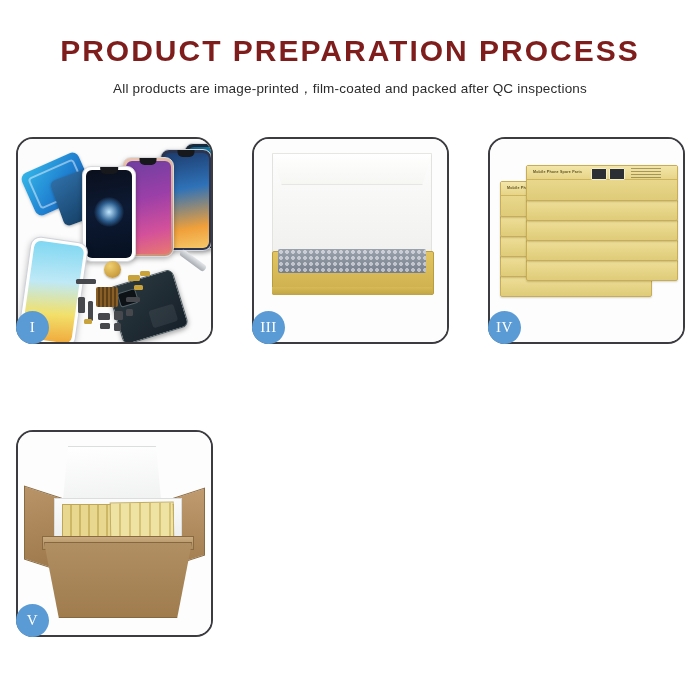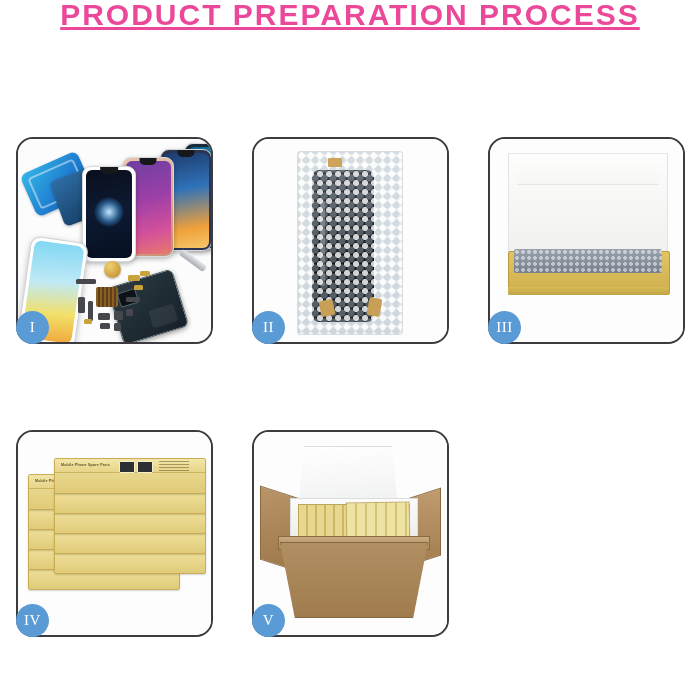--- a/index.html
+++ b/index.html
@@ -6,24 +6,23 @@
   body{
     width:700px;height:700px;background:#ffffff;
     font-family:"Liberation Sans", sans-serif;
     overflow:hidden;position:relative;
   }
   .page{width:700px;height:700px;position:relative;}
 
   
   .header{position:absolute;left:0;top:0;width:700px;text-align:center;}
   .title{
-    font-size:30px;letter-spacing:2.0px;color:#ec4899;
-    font-weight:700;line-height:1;
+    font-size:30px;letter-spacing:2.0px;color:#7f1d1d;
+    font-weight:700;margin-top:36px;line-height:1;
     font-family:"Liberation Sans", sans-serif;
-    text-decoration:underline;
   }
   .subtitle{
     font-size:13.5px;color:#2b2b2b;margin-top:14px;letter-spacing:.2px;
     font-family:"Liberation Sans", sans-serif;
   }
 
   
   .grid{
     position:absolute;left:16px;top:137px;
     width:668px;height:500px;
@@ -288,20 +287,21 @@
   .vi-tab1{position:absolute;left:38px;top:70px;width:14px;height:18px;background:rgba(130,102,64,.55);}
   .vi-tab2{position:absolute;left:38px;top:132px;width:14px;height:16px;background:rgba(130,102,64,.5);}
 </style>
 </head>
 <body>
 
 <div class="page">
 
   <div class="header">
     <div class="title">PRODUCT PREPARATION PROCESS</div>
+    <div class="subtitle">All products are image-printed，film-coated and packed after QC inspections</div>
   </div>
 
   <div class="grid">
 
     <div class="panel">
       <div class="panel-inner p1">
         <div class="film"></div>
         <div class="glass"></div>
 
         <div class="phone ph-d">
@@ -340,33 +340,20 @@
           <div class="pt" style="left:38px;top:56px;width:7px;height:8px;"></div>
           <div class="gold" style="left:52px;top:8px;width:12px;height:6px;"></div>
           <div class="gold" style="left:64px;top:4px;width:10px;height:5px;"></div>
           <div class="gold" style="left:58px;top:18px;width:9px;height:5px;"></div>
           <div class="gold" style="left:8px;top:52px;width:8px;height:5px;"></div>
         </div>
       </div>
       <div class="badge">I</div>
     </div>
 
-    <div class="panel">
-      <div class="panel-inner">
-        <div class="bag">
-          <div class="dark"></div>
-          <div class="bubbles2"></div>
-          <div class="bubbles"></div>
-          <div class="tapeA"></div>
-          <div class="tapeB"></div>
-          <div class="tapeC"></div>
-        </div>
-      </div>
-      <div class="badge">II</div>
-    </div>
 
     <div class="panel">
       <div class="panel-inner">
         <div class="p3lid"></div>
         <div class="p3lidtop"></div>
         <div class="p3tray"></div>
         <div class="p3fill"></div>
         <div class="p3lip"></div>
       </div>
       <div class="badge">III</div>

